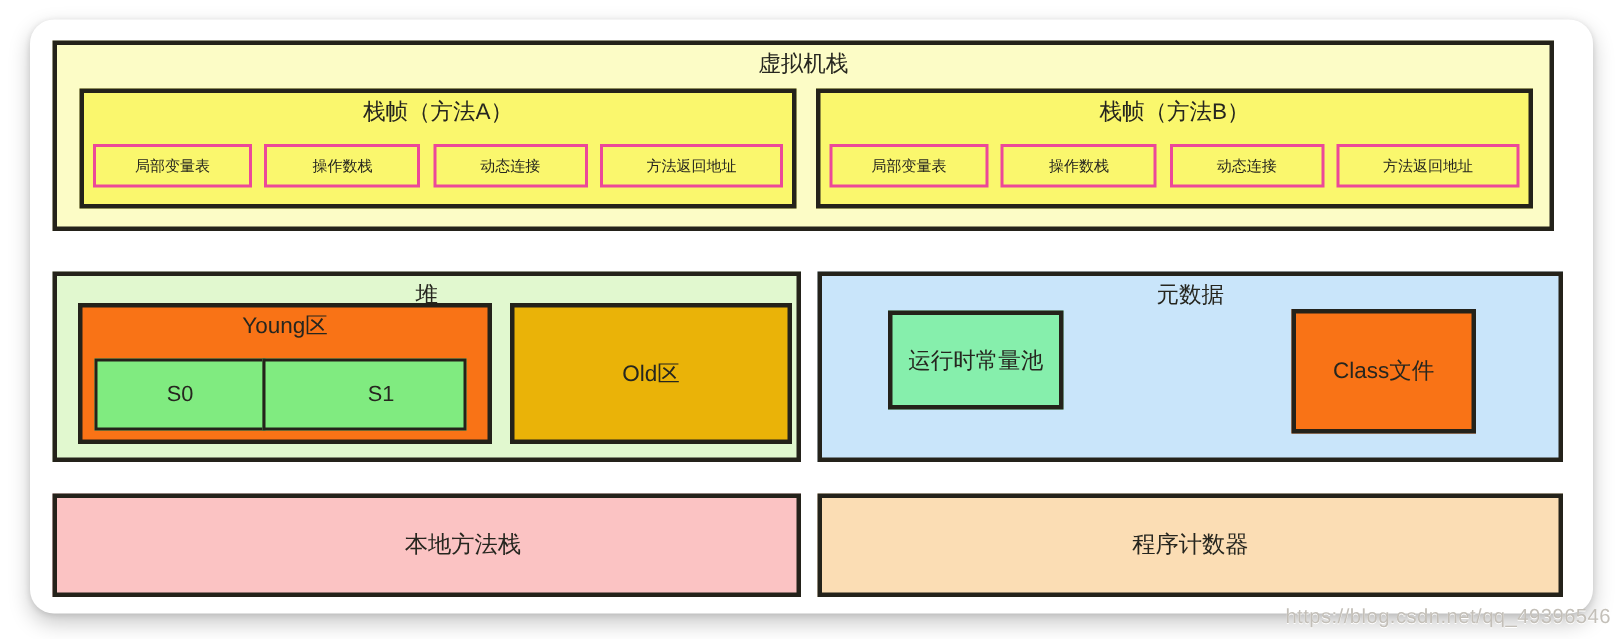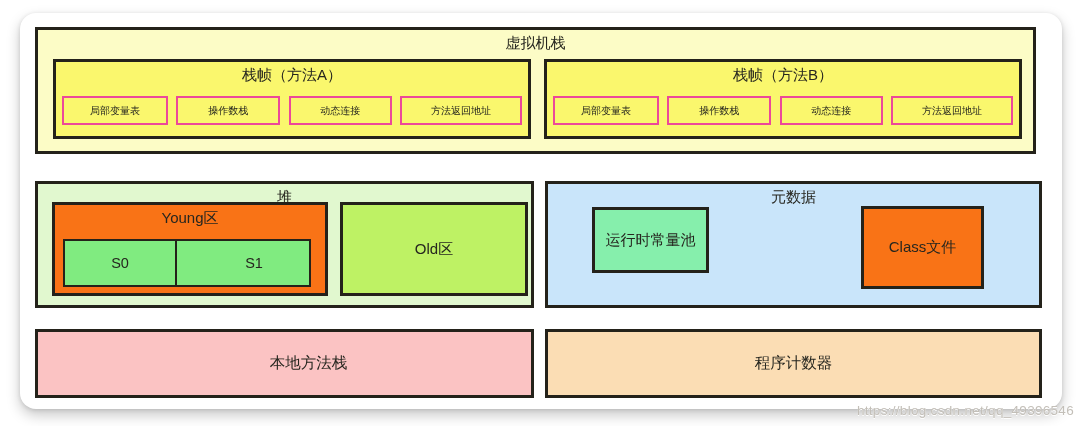--- a/index.html
+++ b/index.html
@@ -46,21 +46,21 @@
   .young  { position:absolute; left:14px; top:18px; width:276px; height:94px; background:#f97316; border:3px solid #24221a; }
   .gen-row{ position:absolute; left:8px; right:14px; top:34px; height:48px; display:flex; }
   .gen {
     border:2px solid #24221a; background:#80EB80;
     display:flex; align-items:center; justify-content:center; font-size:14.5px;
   }
   .gen + .gen { margin-left:-2px;padding-left:22px; }
   .gen-eden { flex:1.85; } .gen-s0 { flex:1; } .gen-s1 { flex:1; }
   .old {
     position:absolute; left:302px; top:18px; width:188px; height:94px;
-    background:#bef264; border:3px solid #24221a;
+    background:#eab308; border:3px solid #24221a;
     display:flex; align-items:center; justify-content:center; font-size:15px;
   }
   
   .metaspace   { left:545px; top:181px; width:497px; height:127px; background:#C9E5FA; }
   .inner-cell  {
     position:absolute; border:3px solid #24221a;
     display:flex; align-items:center; justify-content:center; font-size:15px;
   }
   .runtime-pool{ left:44px;  top:23px; width:117px; height:66px; background:#86efac; }
   .class-file  { left:313px; top:22px; width:123px; height:83px; background:#f97316; }

